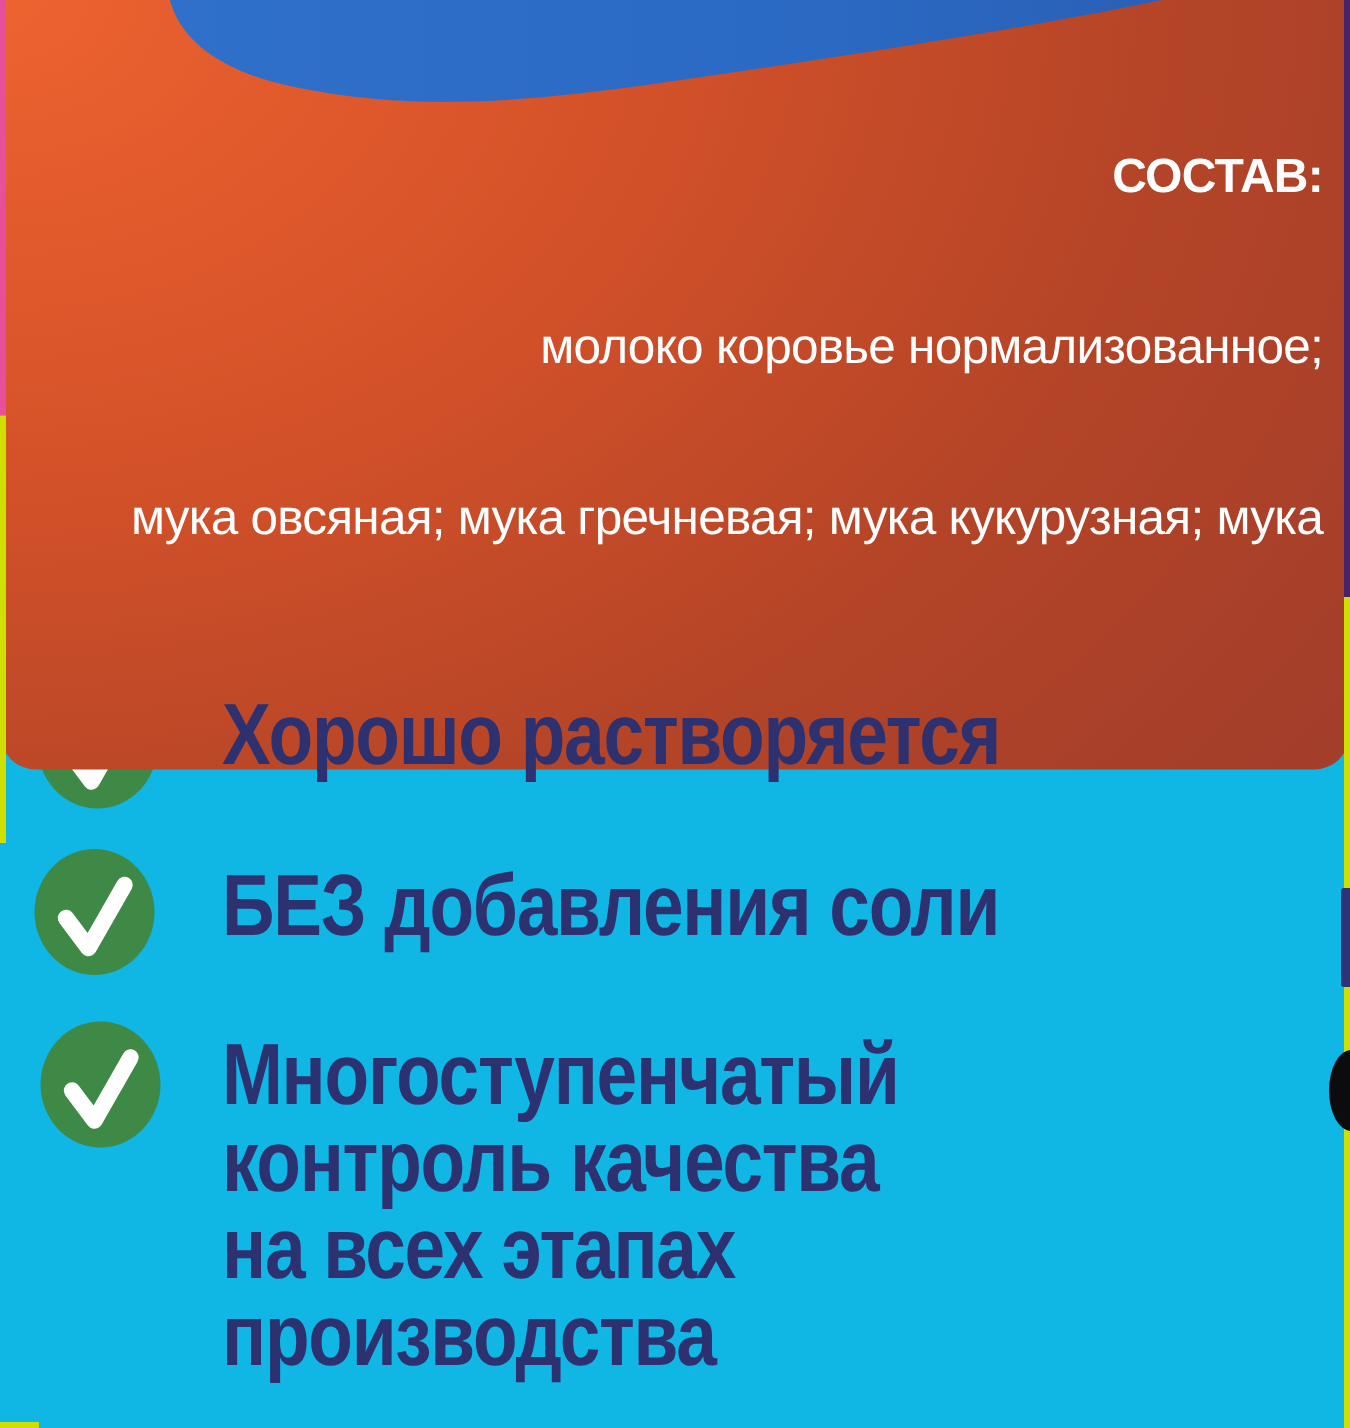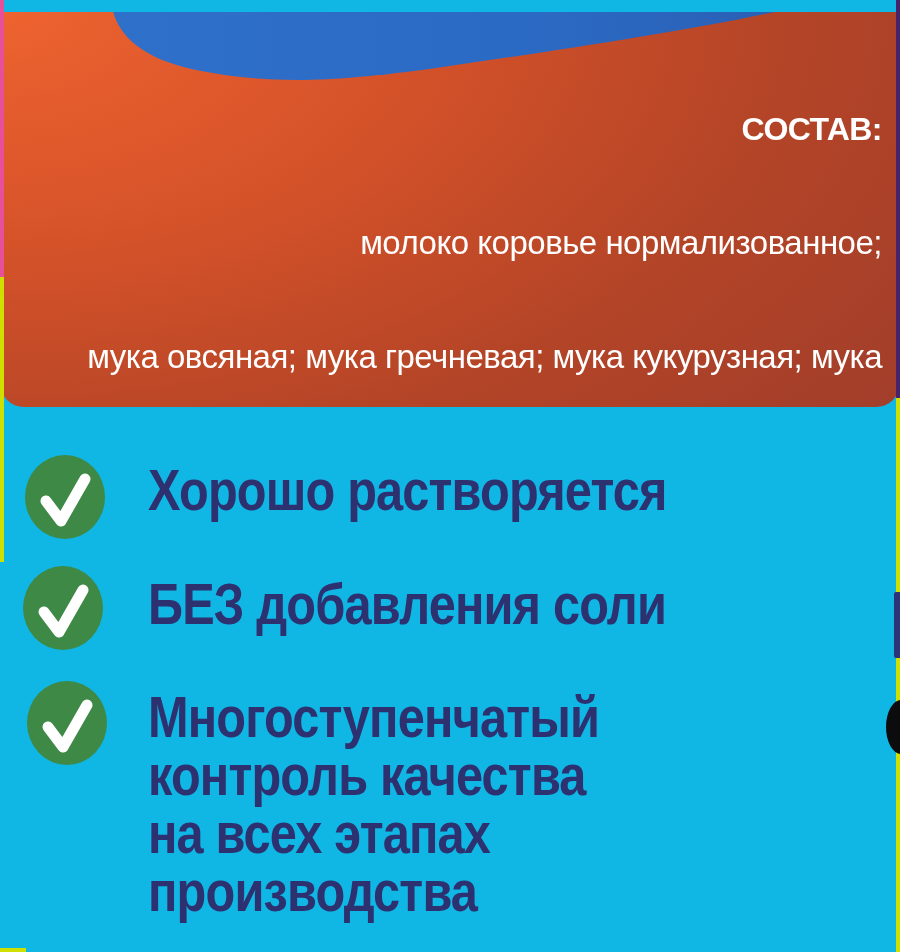--- a/index.html
+++ b/index.html
@@ -6,22 +6,22 @@
   .package{
     position:relative;
     width:900px;height:952px;
     overflow:hidden;
     background:#10b6e4;
     font-family:"Liberation Sans","DejaVu Sans",sans-serif;
   }
 
   
   .top-section{
-    position:absolute;top:12px;left:0;
-    width:900px;height:395px;
+    position:absolute;top:0;left:0;
+    width:900px;height:513px;
     background:
       radial-gradient(130% 170% at 0% 0%, #ee6330 0%, #d55229 35%, #b34427 68%, #a03d2b 100%);
     border-radius:0 0 24px 24px;
     overflow:hidden;
     z-index:1;
   }
   .blue-swoosh{
     position:absolute;top:0;left:0;
     width:900px;height:92px;
     display:block;

